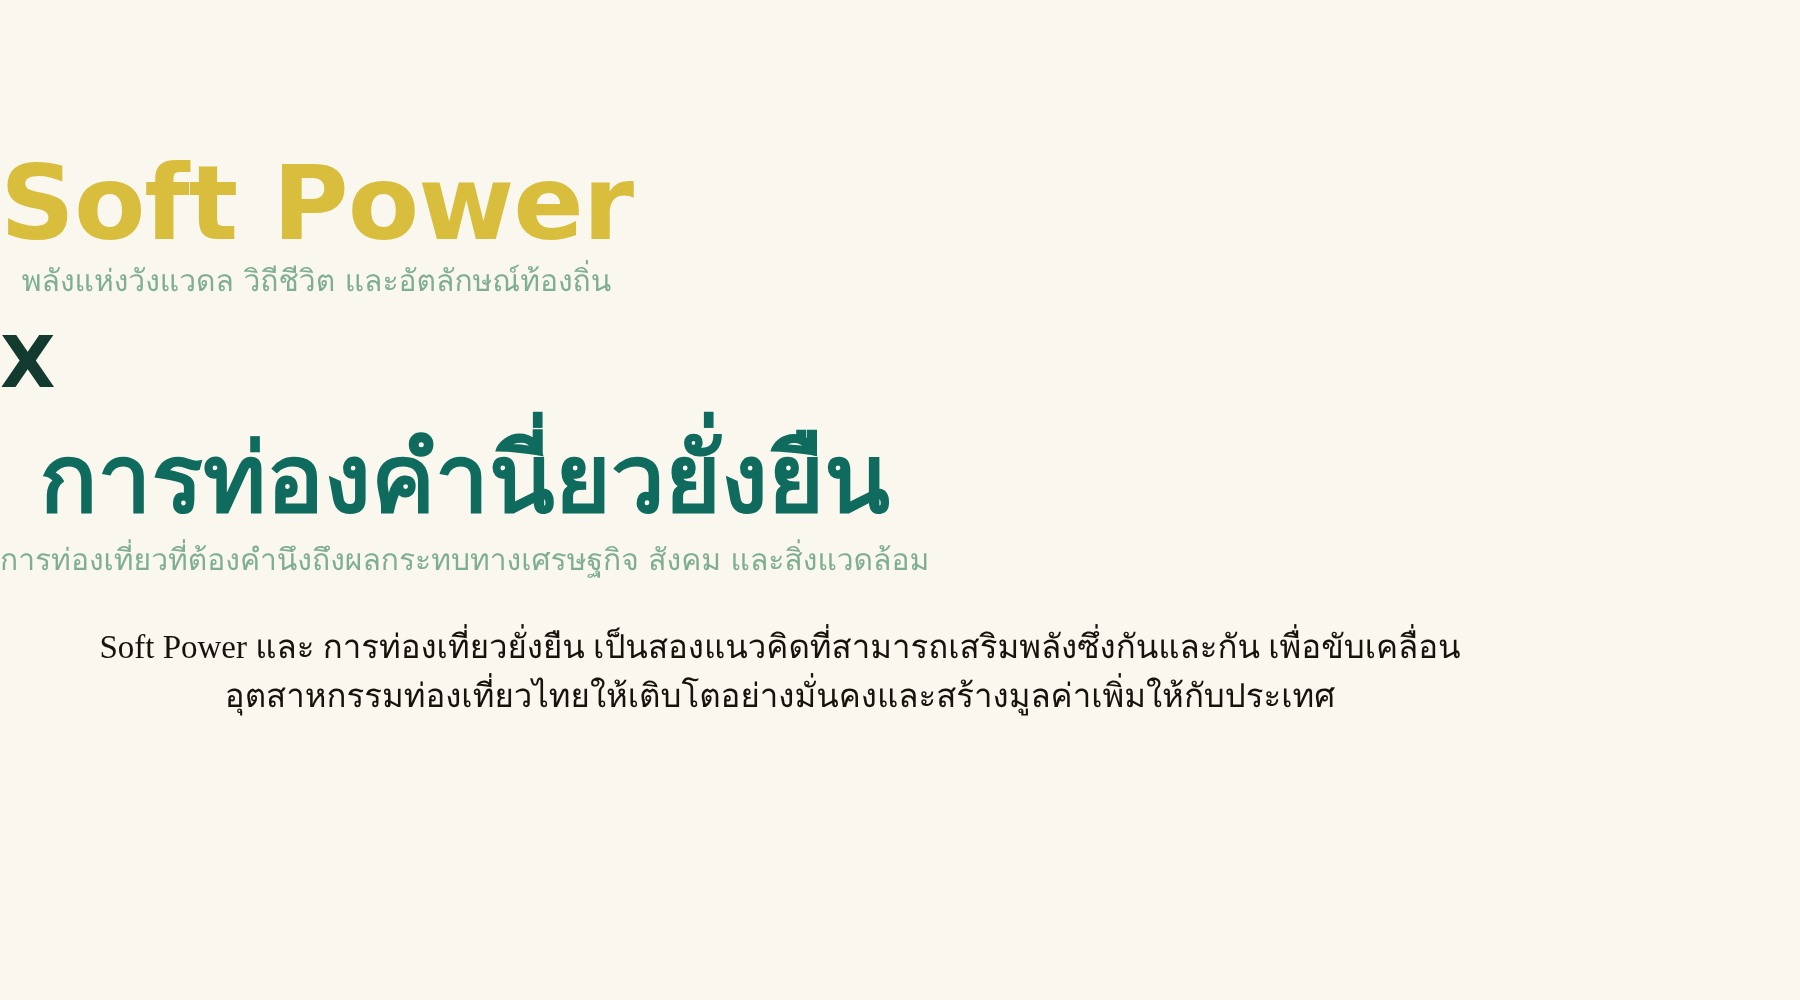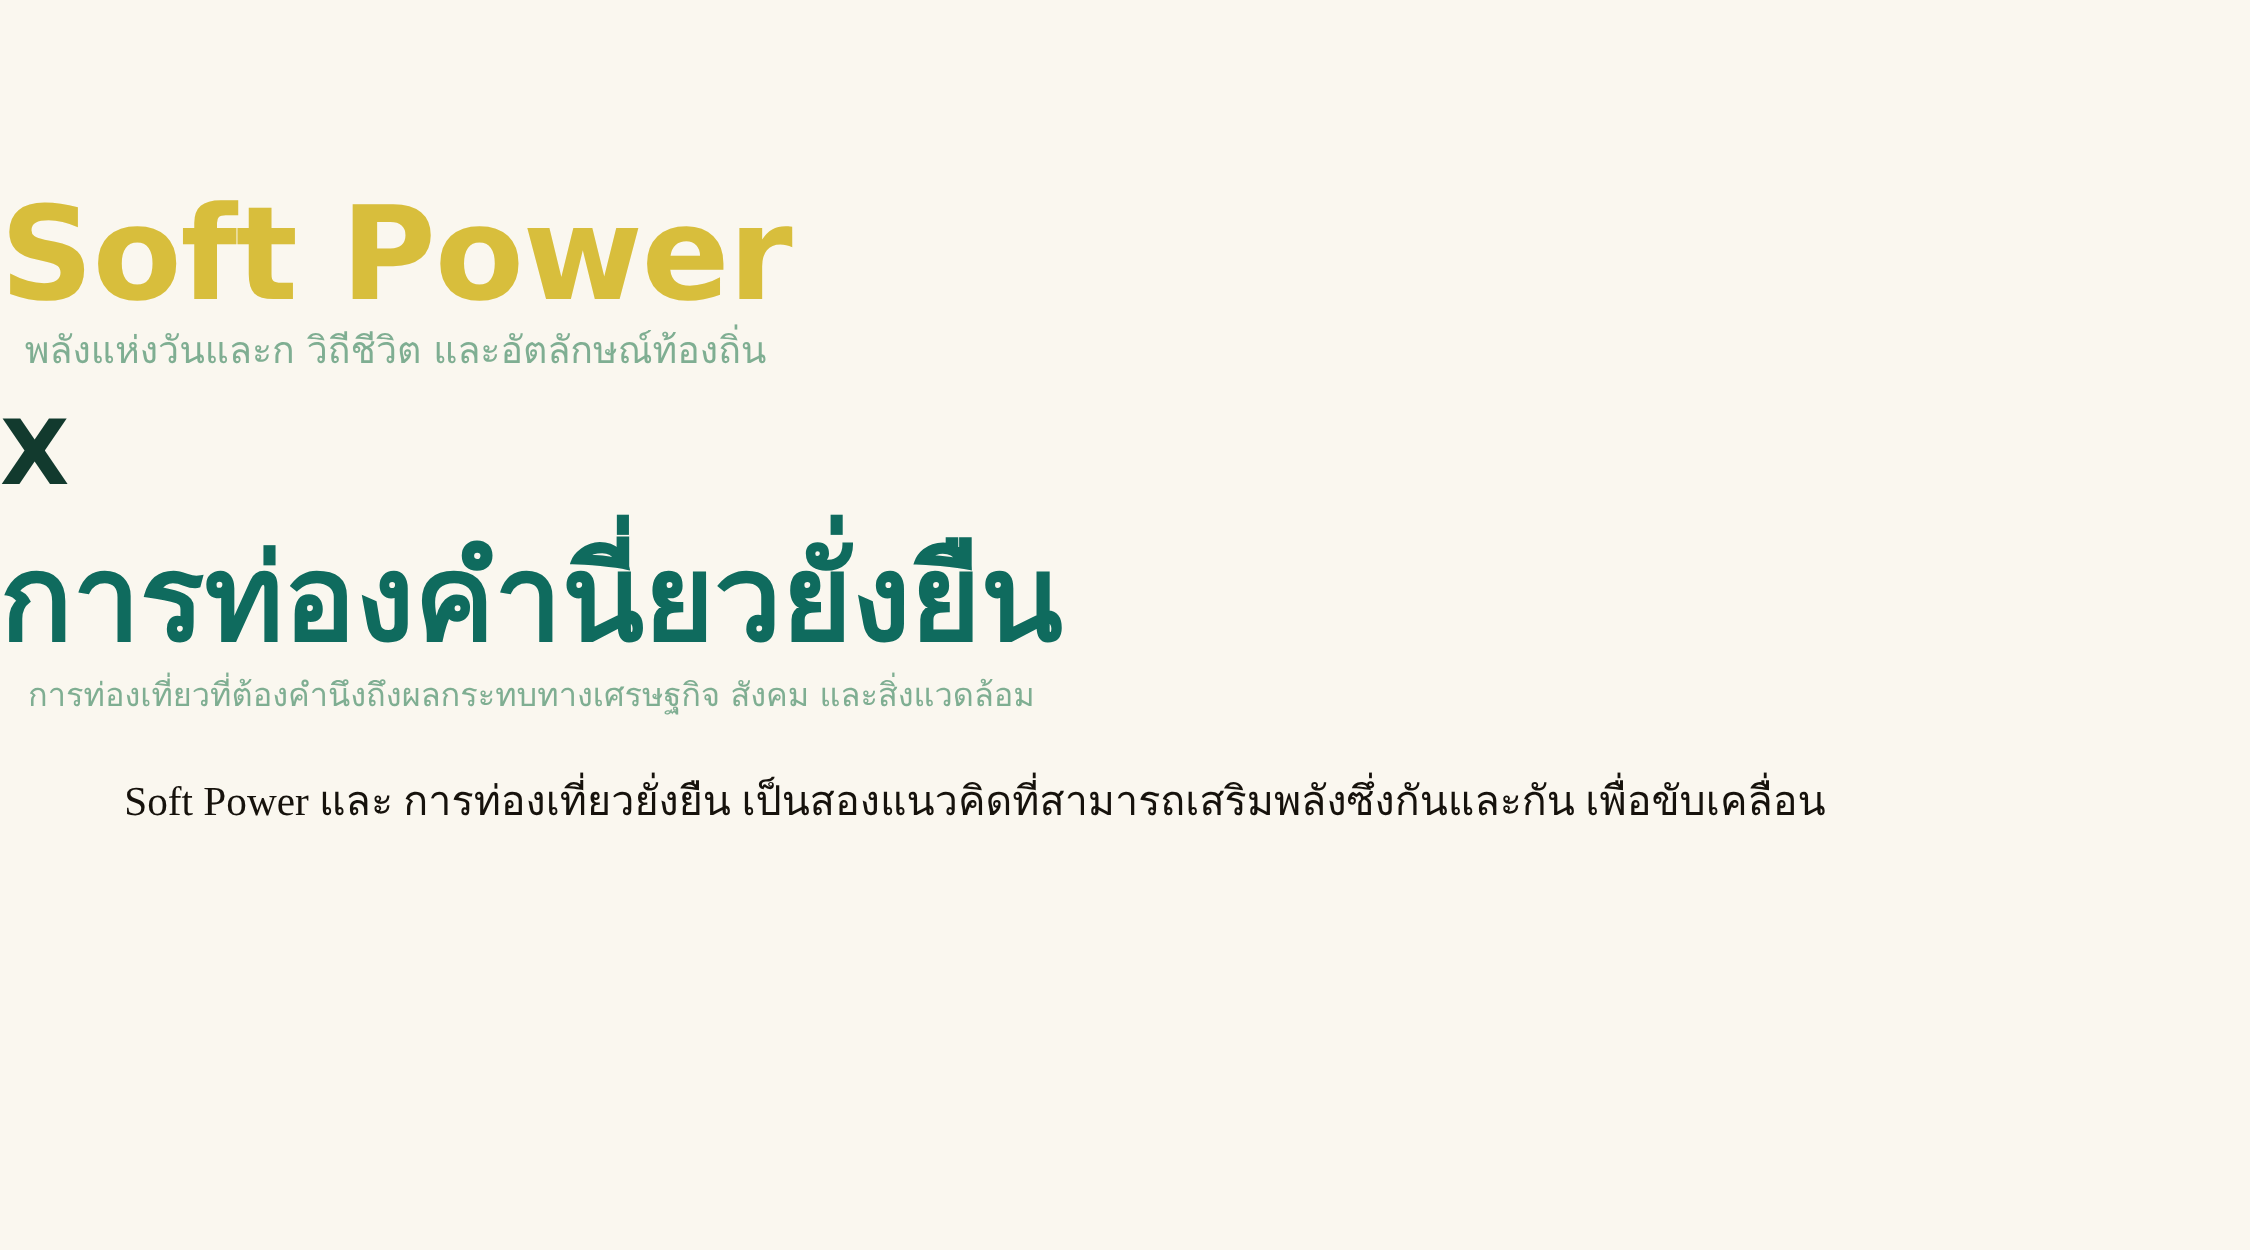--- a/index.html
+++ b/index.html
@@ -75,21 +75,21 @@
     font-size: 96px;
     font-weight: 700;
     color: #0F6B5E;
     line-height: 1.08;
     margin: 0;
     white-space: nowrap;
   }
 
   .topic-sub {
     font-family: "DejaVu Sans", "Liberation Sans", sans-serif;
-    font-size: 26px;
+    font-size: 30px;
     font-weight: 400;
     color: #7FAE92;
     margin-top: 10px;
     line-height: 1.25;
     white-space: nowrap;
   }
 
   
   .body-copy {
     margin-top: 44px;
@@ -106,27 +106,28 @@
     white-space: nowrap;
   }
 </style>
 </head>
 <body>
 
 <div class="slide">
 
   <div class="brand-block">
     <div class="brand-title">Soft Power</div>
-    <div class="brand-sub">พลังแห่งวันและก วิถีชีวิต และอัตลักษณ์ท้องถิ่น</div>
+    <div class="brand-sub">พลังแห่งวังแวดล วิถีชีวิต และอัตลักษณ์ท้องถิ่น</div>
   </div>
 
   <div class="x-separator">X</div>
 
   <div class="topic-block">
     <div class="topic-title">การท่องคำนี่ยวยั่งยืน</div>
     <div class="topic-sub">การท่องเที่ยวที่ต้องคำนึงถึงผลกระทบทางเศรษฐกิจ สังคม และสิ่งแวดล้อม</div>
   </div>
 
   <div class="body-copy">
     <span class="body-line">Soft Power และ การท่องเที่ยวยั่งยืน เป็นสองแนวคิดที่สามารถเสริมพลังซึ่งกันและกัน เพื่อขับเคลื่อน</span>
+    <span class="body-line">อุตสาหกรรมท่องเที่ยวไทยให้เติบโตอย่างมั่นคงและสร้างมูลค่าเพิ่มให้กับประเทศ</span>
   </div>
 
 </div>
 
 </body></html>

